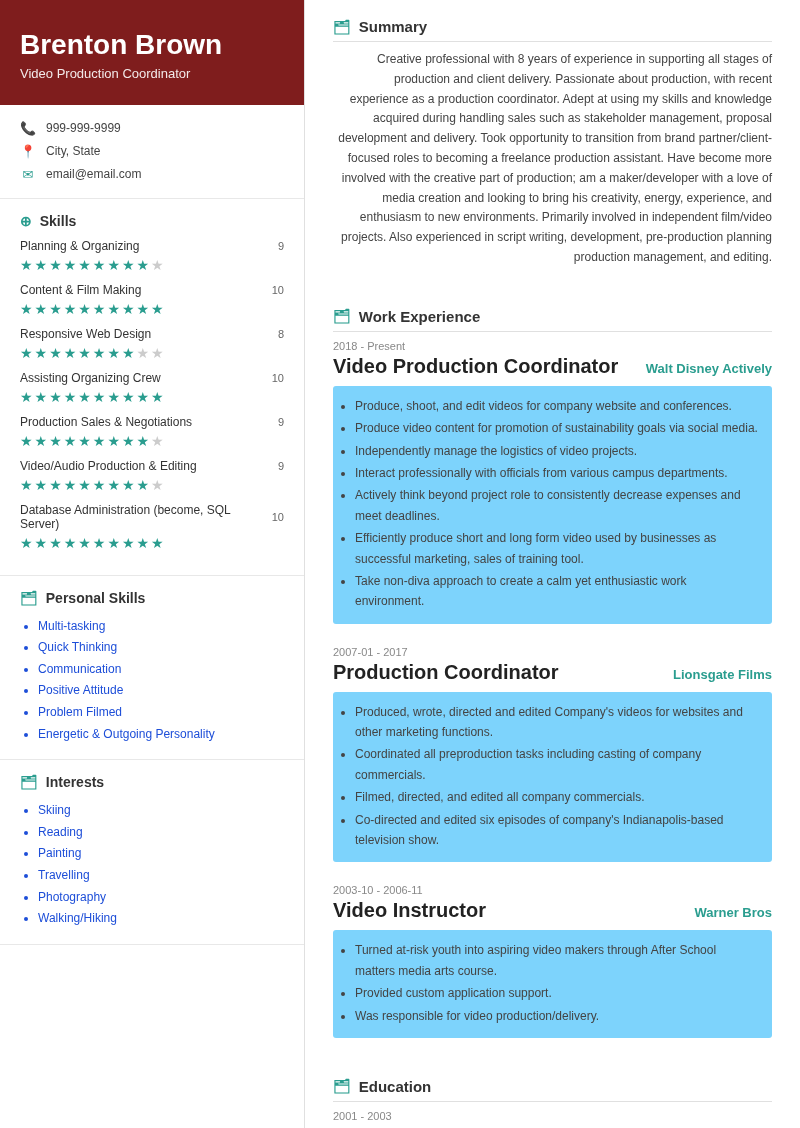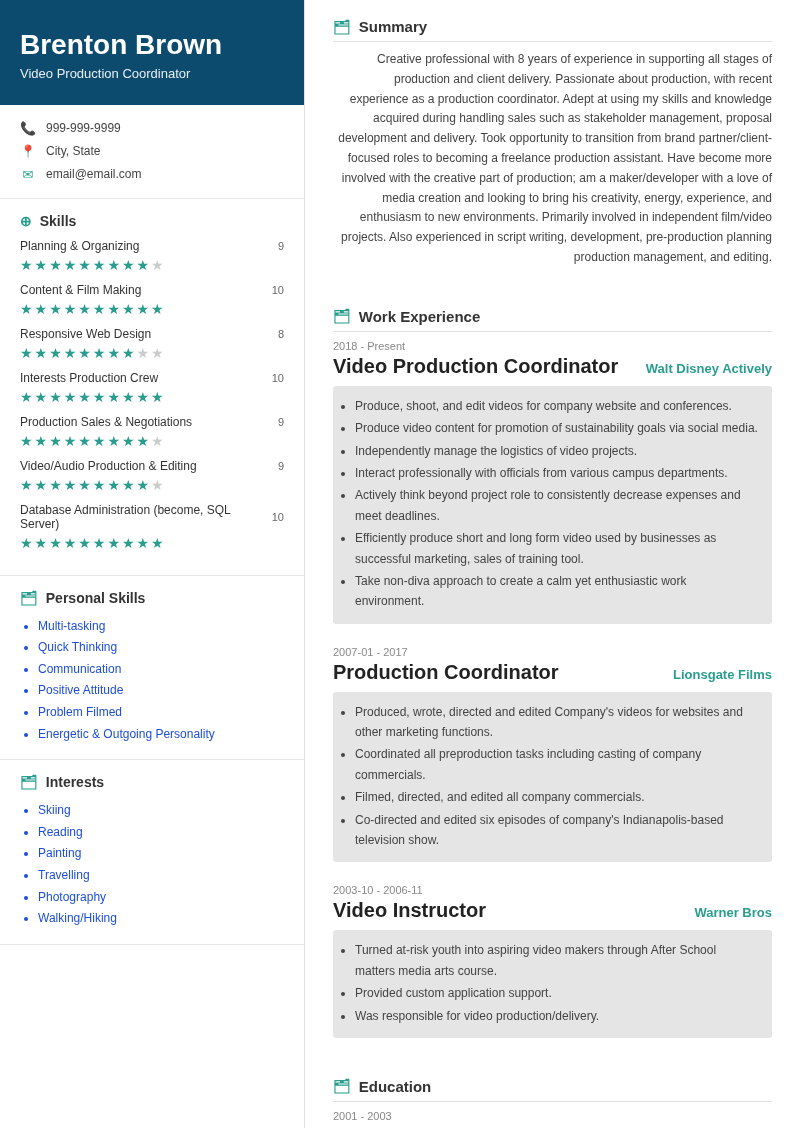--- a/index.html
+++ b/index.html
@@ -8,21 +8,21 @@
     
     .sidebar {
       width: 305px;
       min-height: 1128px;
       background: #fff;
       border-right: 1px solid #e0e0e0;
       flex-shrink: 0;
     }
 
     .sidebar-header {
-      background: #0c4a6e;
+      background: #7f1d1d;
       padding: 28px 32px 24px 20px;
       color: #fff;
     }
     .sidebar-header .name {
       font-size: 28px;
       font-weight: bold;
       line-height: 1.2;
     }
     .sidebar-header .title {
       font-size: 13px;
@@ -134,21 +134,21 @@
     .job-header {
       display: flex;
       justify-content: space-between;
       align-items: baseline;
       margin-bottom: 8px;
     }
     .job-title { font-size: 20px; font-weight: bold; color: #222; }
     .job-company { font-size: 13px; font-weight: bold; color: #2a9d8f; }
 
     .job-bullets {
-      background: #e5e5e5;
+      background: #7dd3fc;
       border-radius: 3px;
       padding: 10px 14px 10px 22px;
       list-style: disc;
     }
     .job-bullets li {
       font-size: 12px;
       color: #444;
       line-height: 1.7;
       margin-bottom: 2px;
     }
@@ -243,21 +243,21 @@
             <span class="star filled">★</span>
             <span class="star filled">★</span>
             <span class="star filled">★</span>
             <span class="star filled">★</span>
             <span class="star empty">★</span>
             <span class="star empty">★</span>
           </div>
         </div>
         <div class="skill-item">
           <div class="skill-header">
-            <span class="skill-name">Interests Production Crew</span>
+            <span class="skill-name">Assisting Organizing Crew</span>
             <span class="skill-score">10</span>
           </div>
           <div class="stars">
             <span class="star filled">★</span>
             <span class="star filled">★</span>
             <span class="star filled">★</span>
             <span class="star filled">★</span>
             <span class="star filled">★</span>
             <span class="star filled">★</span>
             <span class="star filled">★</span>

